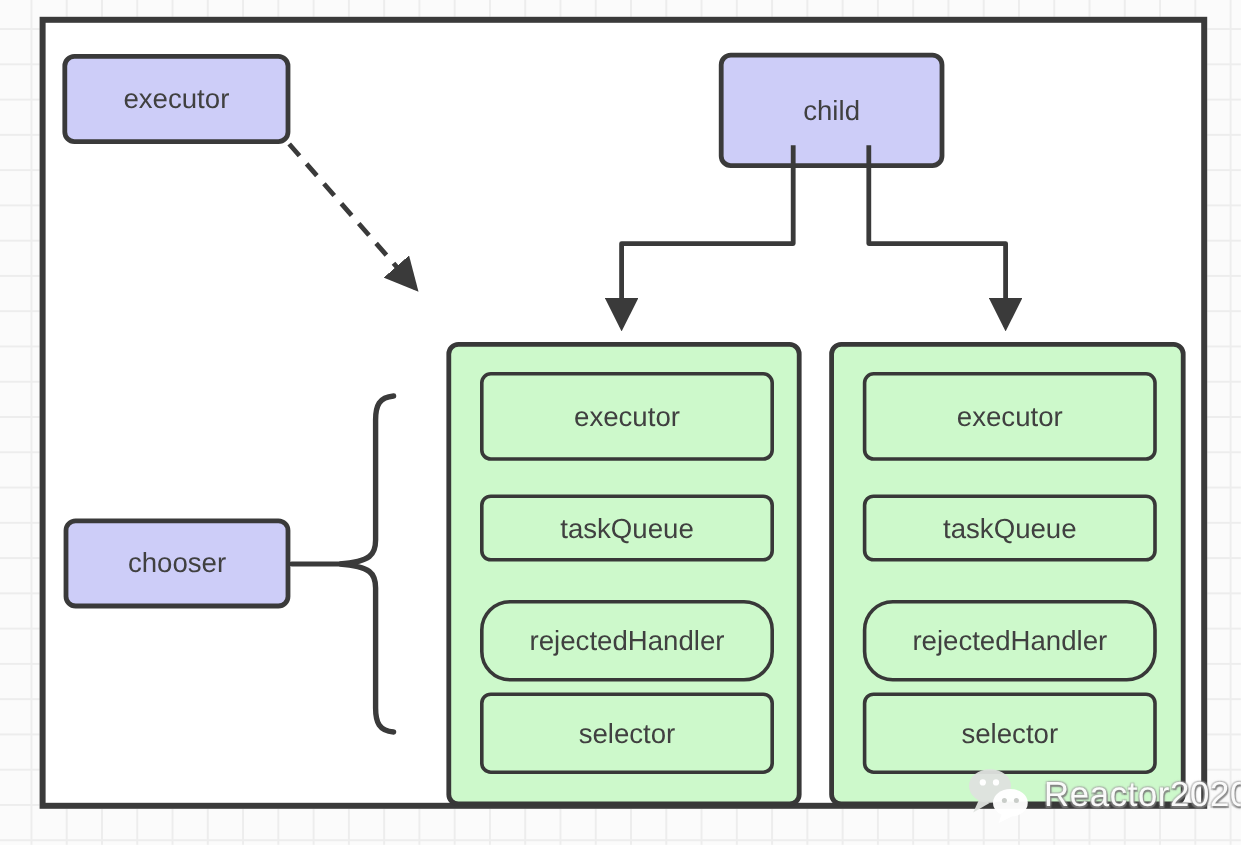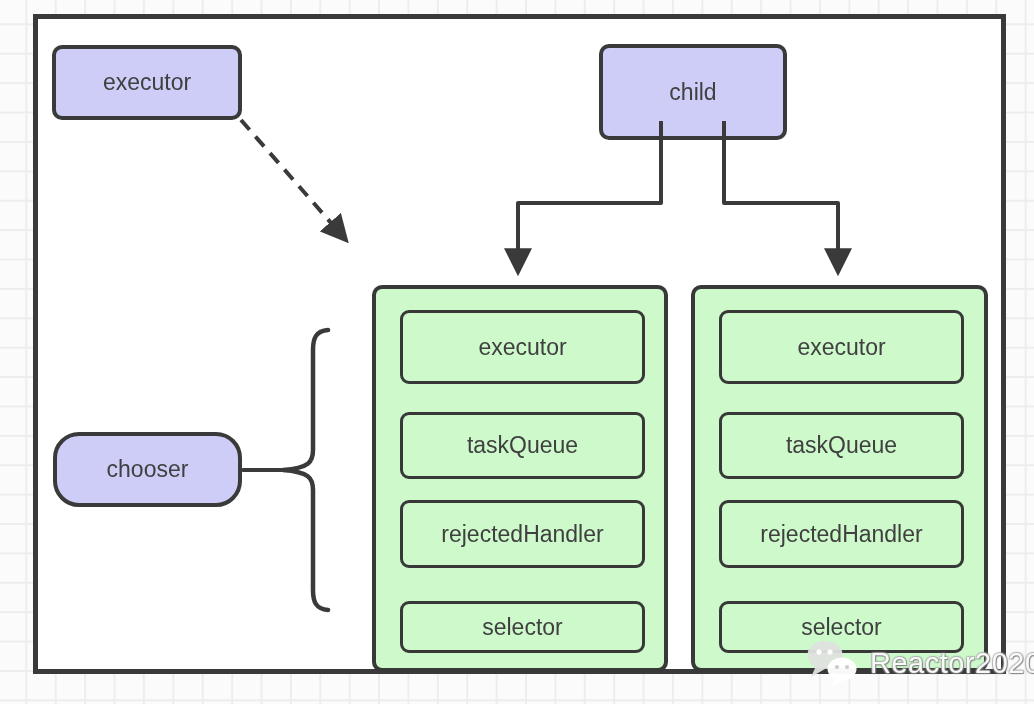--- a/index.html
+++ b/index.html
@@ -24,44 +24,44 @@
   .pnode {
     position: absolute;
     background: #cdcdf8;
     border: 4px solid #3a3a3a;
     border-radius: 10px;
     display: flex; align-items: center; justify-content: center;
     font-size: 23px; color: #404040;
   }
   #node-executor { left: 52px;  top: 45px;  width: 190px; height: 75px; }
   #node-child    { left: 599px; top: 44px;  width: 188px; height: 96px; }
-  #node-chooser  { left: 53px;  top: 432px; width: 189px; height: 75px; border-radius: 26px; }
+  #node-chooser  { left: 53px;  top: 432px; width: 189px; height: 75px; }
   .gcontainer {
     position: absolute;
     top: 285px;
     width: 296px; height: 387px;
     background: #cdf9cb;
     border: 4px solid #383838;
     border-radius: 10px;
   }
   #container-left  { left: 372px; }
   #container-right { left: 691px; width: 297px; }
   .gitem {
     position: absolute;
     left: 24px; width: 245px;
     background: #cdf9cb;
     border: 3.5px solid #383838;
     border-radius: 9px;
     display: flex; align-items: center; justify-content: center;
     font-size: 23px; color: #404040;
   }
   .gitem.i0 { top: 21px;  height: 74px; }
-  .gitem.i1 { top: 123px; height: 67px; }
-  .gitem.i2 { top: 211px; height: 68px; }
-  .gitem.i3 { top: 312px; height: 52px; }
+  .gitem.i1 { top: 123px; height: 56px; }
+  .gitem.i2 { top: 211px; height: 68px; border-radius: 25px; }
+  .gitem.i3 { top: 288px; height: 68px; }
   .overlay {
     position: absolute; left: 0; top: 0;
     width: 1034px; height: 704px;
     pointer-events: none;
   }
   .watermark {
     position: absolute;
     left: 802px; top: 638px;
     display: flex; align-items: center;
     z-index: 5;

